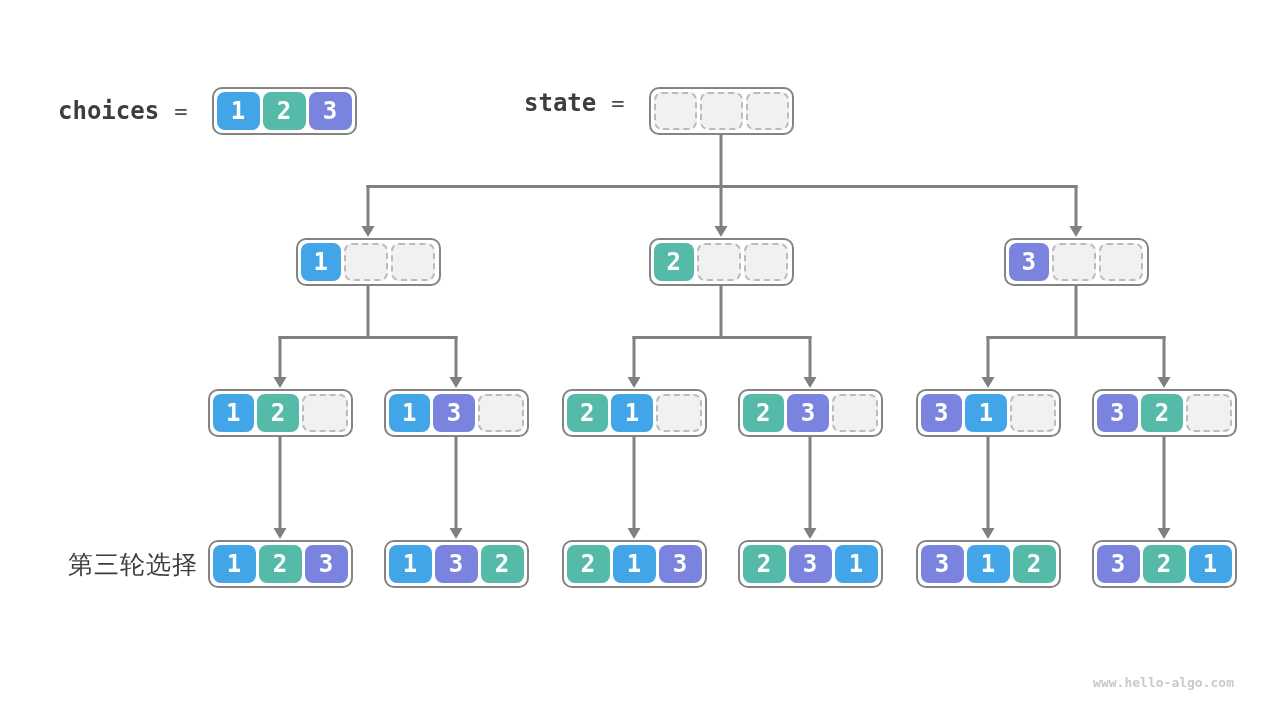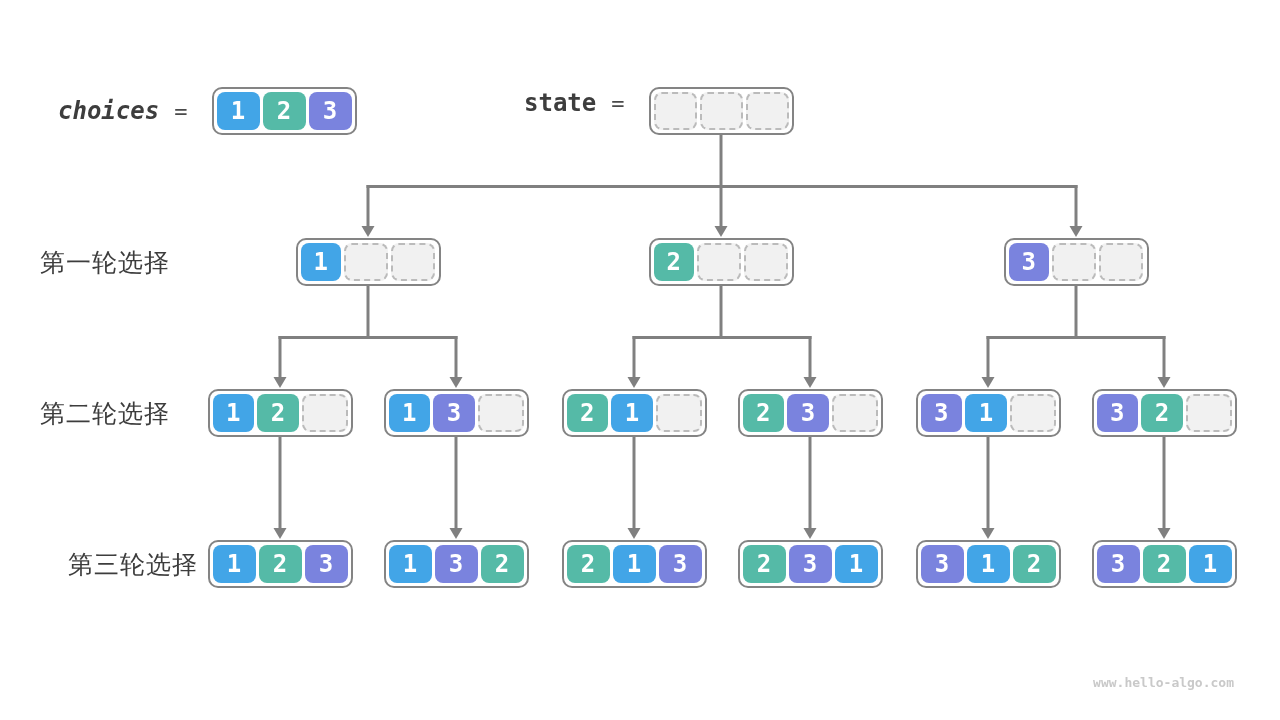--- a/index.html
+++ b/index.html
@@ -9,21 +9,21 @@
     background:var(--background,#fff);
     overflow:hidden;
     font-family:"DejaVu Sans","Liberation Sans",sans-serif;
   }
   #connectors{position:absolute;left:0;top:0;z-index:1;}
 
   .var-row{
     position:absolute;height:48px;z-index:2;
     display:flex;align-items:center;gap:15px;
   }
-  #choices-row{left:58px;top:87px;font-style:italic;}
+  #choices-row{left:58px;top:87px;}
   #state-row{left:524px;top:79px;}
   .var-name{
     font-family:"DejaVu Sans Mono","Liberation Mono",monospace;
     font-weight:bold;font-size:24px;color:var(--text,#3d3d3d);
   }
   .eq{
     font-family:"DejaVu Sans Mono","Liberation Mono",monospace;
     font-size:22px;color:var(--equals,#4a4a4a);
   }
 
@@ -114,22 +114,20 @@
   <div class="var-row" id="choices-row">
     <span class="var-name">choices</span>
     <span class="eq">=</span>
   </div>
 
   <div class="var-row" id="state-row">
     <span class="var-name">state</span>
     <span class="eq">=</span>
   </div>
 
-  <div class="row-label" id="row-label-1">第一轮选择</div>
-  <div class="row-label" id="row-label-2">第二轮选择</div>
   <div class="row-label" id="row-label-3">第三轮选择</div>
 
   <div class="watermark">www.hello-algo.com</div>
 <div class="array-node" style="left: 211.5px; top: 87px;">
       <div class="cell c1">1</div>
       <div class="cell c2">2</div>
       <div class="cell c3">3</div>
     </div>
     <div class="array-node" style="left: 648.5px; top: 87px;">
       <div class="cell empty"></div>

